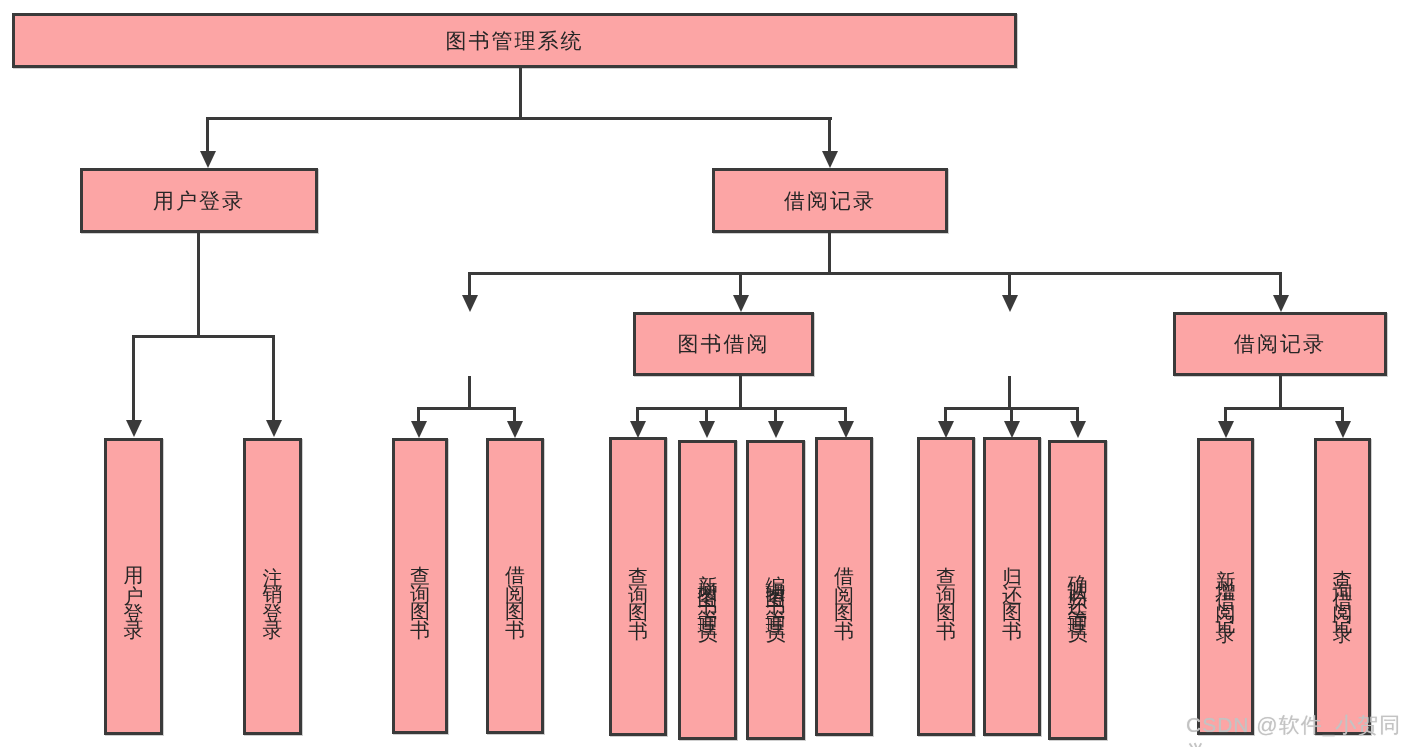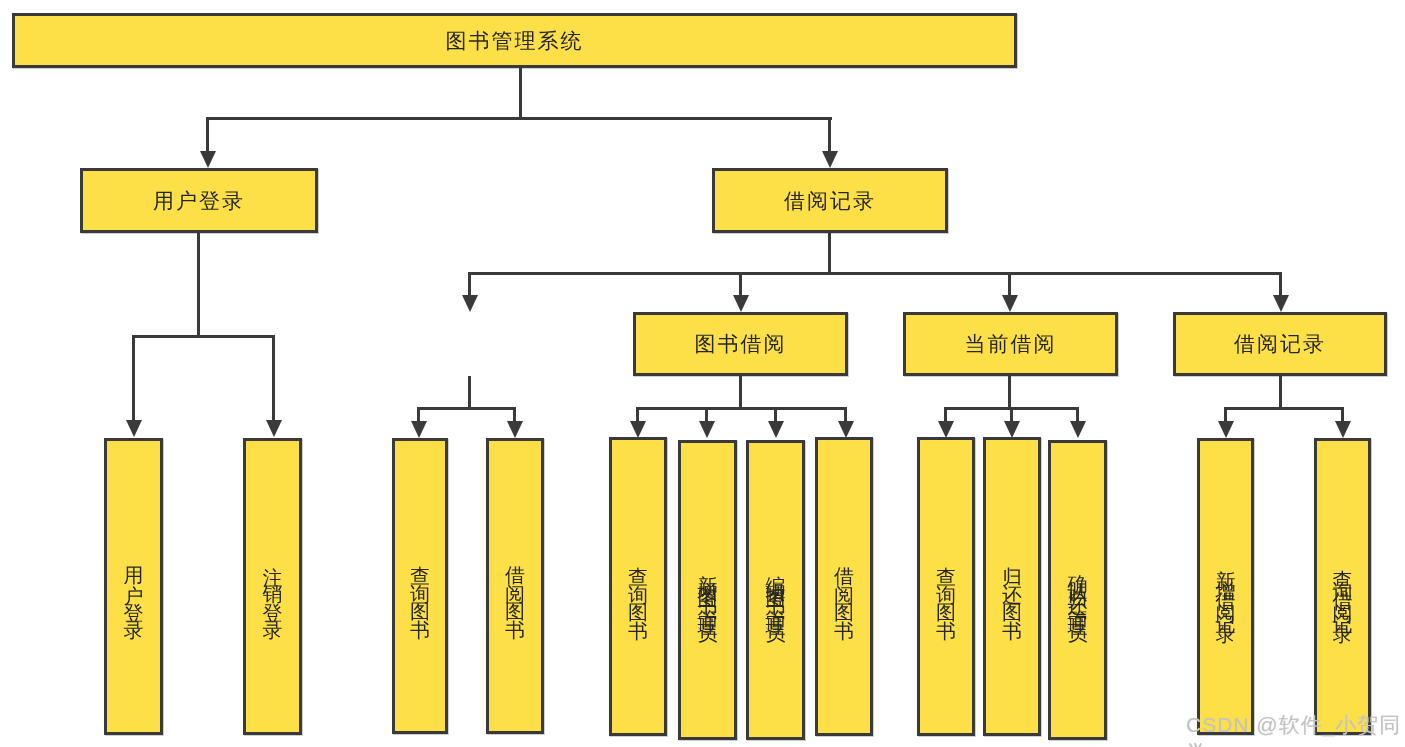--- a/index.html
+++ b/index.html
@@ -12,21 +12,21 @@
   body { font-family: "Liberation Sans", "DejaVu Sans", sans-serif; }
   #canvas {
     position: relative;
     width: 1405px;
     height: 747px;
     background: #ffffff;
     overflow: hidden;
   }
   .node {
     position: absolute;
-    background: #fde047;
+    background: #fca5a5;
     border: 3px solid var(--line);
     display: flex;
     align-items: center;
     justify-content: center;
     color: var(--text);
     box-shadow: 1px 1px 0 rgba(120,120,120,0.35);
   }
   .hnode { font-size: 21px; letter-spacing: 2px; }
   .leaf  { }
   .vtext {
@@ -94,25 +94,22 @@
   <div class="seg" style="left:468px; top:272px; width:814px; height:3px;"></div>
   <div class="seg" style="left:468px; top:272px; width:3px; height:24px;"></div>
   <div class="arrowhead" style="left:462px; top:295px;"></div>
   <div class="seg" style="left:739px; top:272px; width:3px; height:24px;"></div>
   <div class="arrowhead" style="left:733px; top:295px;"></div>
   <div class="seg" style="left:1008px; top:272px; width:3px; height:24px;"></div>
   <div class="arrowhead" style="left:1002px; top:295px;"></div>
   <div class="seg" style="left:1279px; top:272px; width:3px; height:24px;"></div>
   <div class="arrowhead" style="left:1273px; top:295px;"></div>
 
-  <div class="node hnode" style="left:633px; top:312px; width:215px; height:64px;">
+  <div class="node hnode" style="left:633px; top:312px; width:181px; height:64px;">
     <span>图书借阅</span>
-  </div>
-  <div class="node hnode" style="left:903px; top:312px; width:215px; height:64px;">
-    <span>当前借阅</span>
   </div>
   <div class="node hnode" style="left:1173px; top:312px; width:214px; height:64px;">
     <span>借阅记录</span>
   </div>
 
   <div class="seg" style="left:468px; top:376px; width:3px; height:34px;"></div>
   <div class="seg" style="left:417px; top:407px; width:99px; height:3px;"></div>
   <div class="seg" style="left:417px; top:407px; width:3px; height:15px;"></div>
   <div class="arrowhead" style="left:411px; top:421px;"></div>
   <div class="seg" style="left:513px; top:407px; width:3px; height:15px;"></div>

